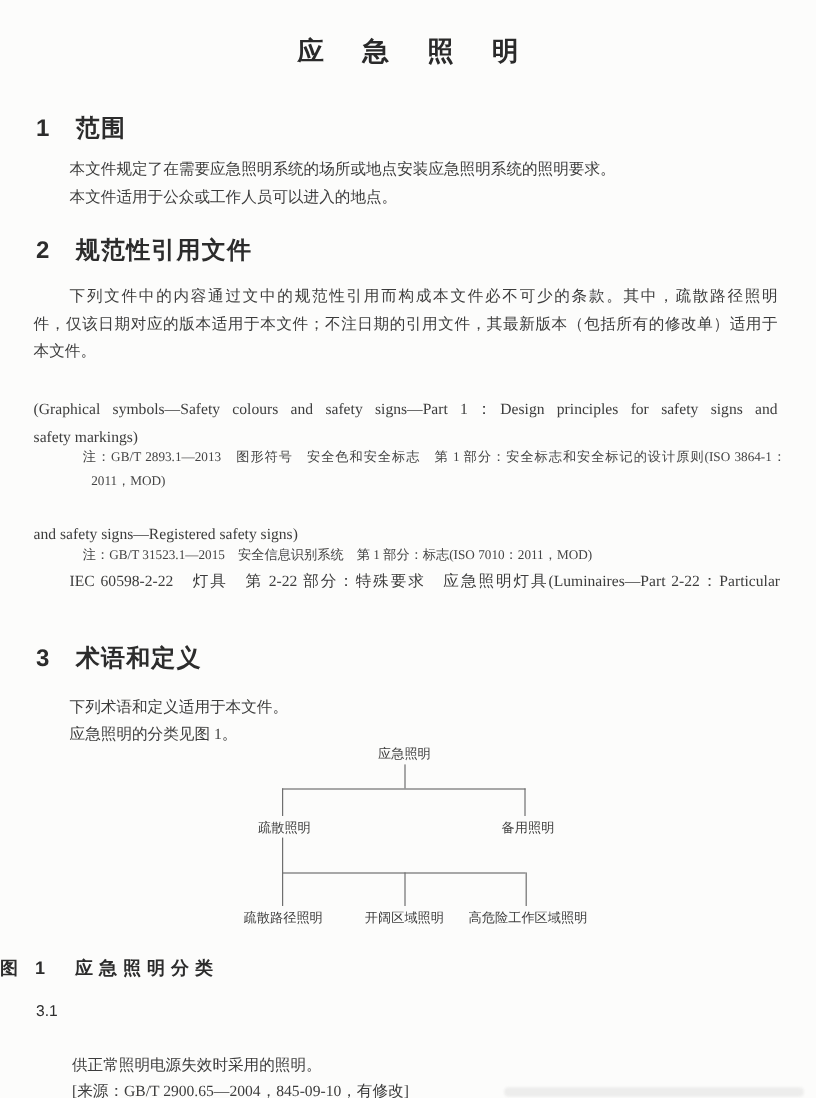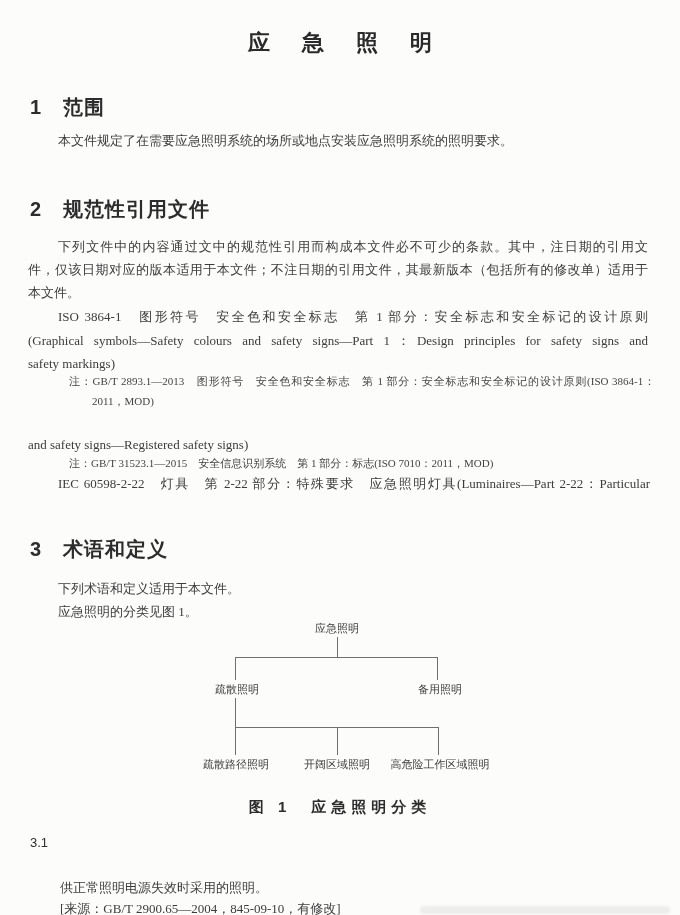--- a/index.html
+++ b/index.html
@@ -57,21 +57,21 @@
     color:#3d3d3d;
     white-space:nowrap;
   }
   .tline {
     position:absolute;
     background:#6f6f6f;
   }
   .fig-caption {
     position:absolute;
     left:0; right:0; top:798px;
-    text-align:center;
+    text-align:left;
     font-family:"Liberation Sans", sans-serif;
     font-weight:bold;
     font-size:15px;
     letter-spacing:5px;
     color:#2c2c2c;
   }
   .term-zh {
     font-family:"Liberation Sans", sans-serif;
     font-weight:bold;
     font-size:14px;
@@ -95,31 +95,31 @@
 </style>
 </head>
 <body>
 
 <div class="page">
 
   <div class="doc-title">应急照明</div>
 
   <div class="line heading" style="left:30px;top:94px">1　范围</div>
   <div class="line" style="left:58px;top:132px">本文件规定了在需要应急照明系统的场所或地点安装应急照明系统的照明要求。</div>
+  <div class="line" style="left:58px;top:155px">本文件适用于公众或工作人员可以进入的地点。</div>
 
   <div class="line heading" style="left:30px;top:196px">2　规范性引用文件</div>
-  <div class="line just" style="left:58px;top:238px;right:32px">下列文件中的内容通过文中的规范性引用而构成本文件必不可少的条款。其中，注日期的引用文</div>
+  <div class="line just" style="left:58px;top:238px;right:32px">下列文件中的内容通过文中的规范性引用而构成本文件必不可少的条款。其中，疏散路径照明</div>
   <div class="line just" style="left:28px;top:261px;right:32px">件，仅该日期对应的版本适用于本文件；不注日期的引用文件，其最新版本（包括所有的修改单）适用于</div>
   <div class="line" style="left:28px;top:284px">本文件。</div>
 
-  <div class="line just" style="left:58px;top:308px;right:32px">ISO 3864-1　图形符号　安全色和安全标志　第 1 部分：安全标志和安全标记的设计原则</div>
   <div class="line just" style="left:28px;top:332px;right:32px">(Graphical symbols—Safety colours and safety signs—Part 1：Design principles for safety signs and</div>
   <div class="line" style="left:28px;top:355px">safety markings)</div>
   <div class="line note just" style="left:45px;top:374px;right:25px">注：GB/T 2893.1—2013　图形符号　安全色和安全标志　第 1 部分：安全标志和安全标记的设计原则(ISO 3864-1：</div>
-  <div class="line note" style="left:68px;top:394px">2011，MOD)</div>
+  <div class="line note" style="left:52px;top:394px">2011，MOD)</div>
   <div class="line" style="left:28px;top:436px">and safety signs—Registered safety signs)</div>
   <div class="line note" style="left:45px;top:456px">注：GB/T 31523.1—2015　安全信息识别系统　第 1 部分：标志(ISO 7010：2011，MOD)</div>
   <div class="line just" style="left:58px;top:475px;right:30px">IEC 60598-2-22　灯具　第 2-22 部分：特殊要求　应急照明灯具(Luminaires—Part 2-22：Particular</div>
 
   <div class="line heading" style="left:30px;top:536px">3　术语和定义</div>
   <div class="line" style="left:58px;top:580px">下列术语和定义适用于本文件。</div>
   <div class="line" style="left:58px;top:603px">应急照明的分类见图 1。</div>
 
   <div>
     <span class="node" style="left:337px;top:621px">应急照明</span>

